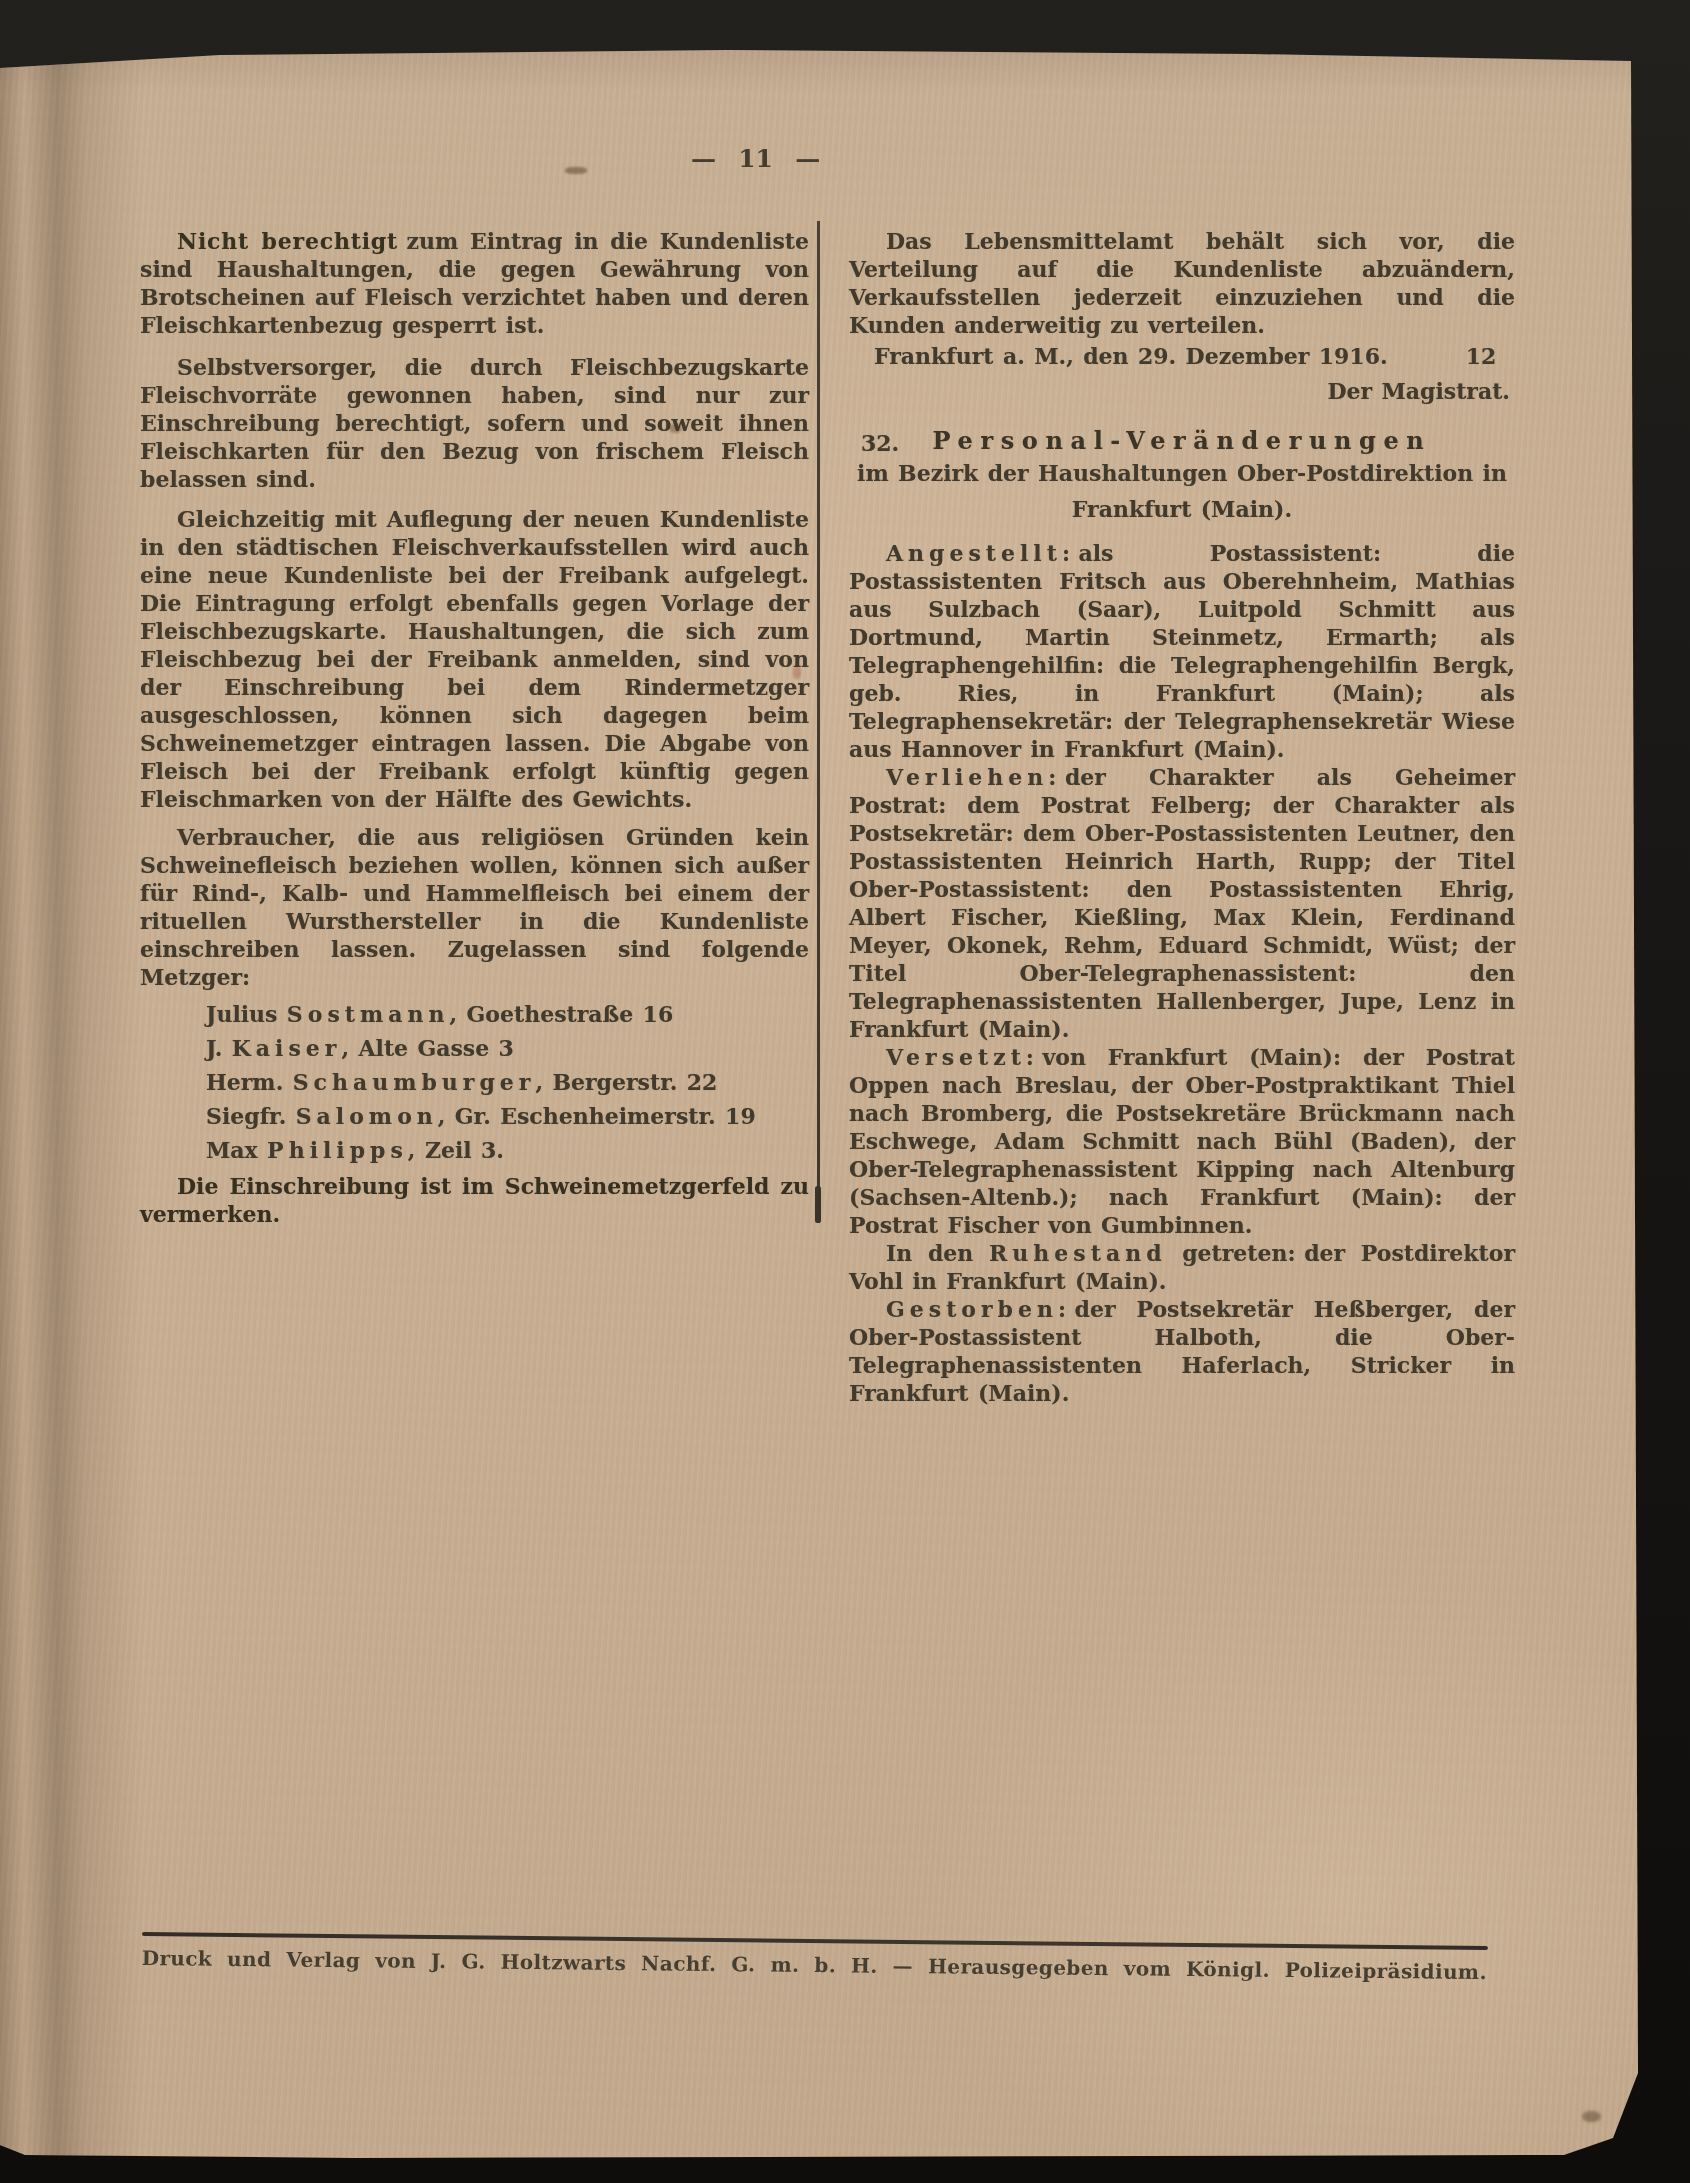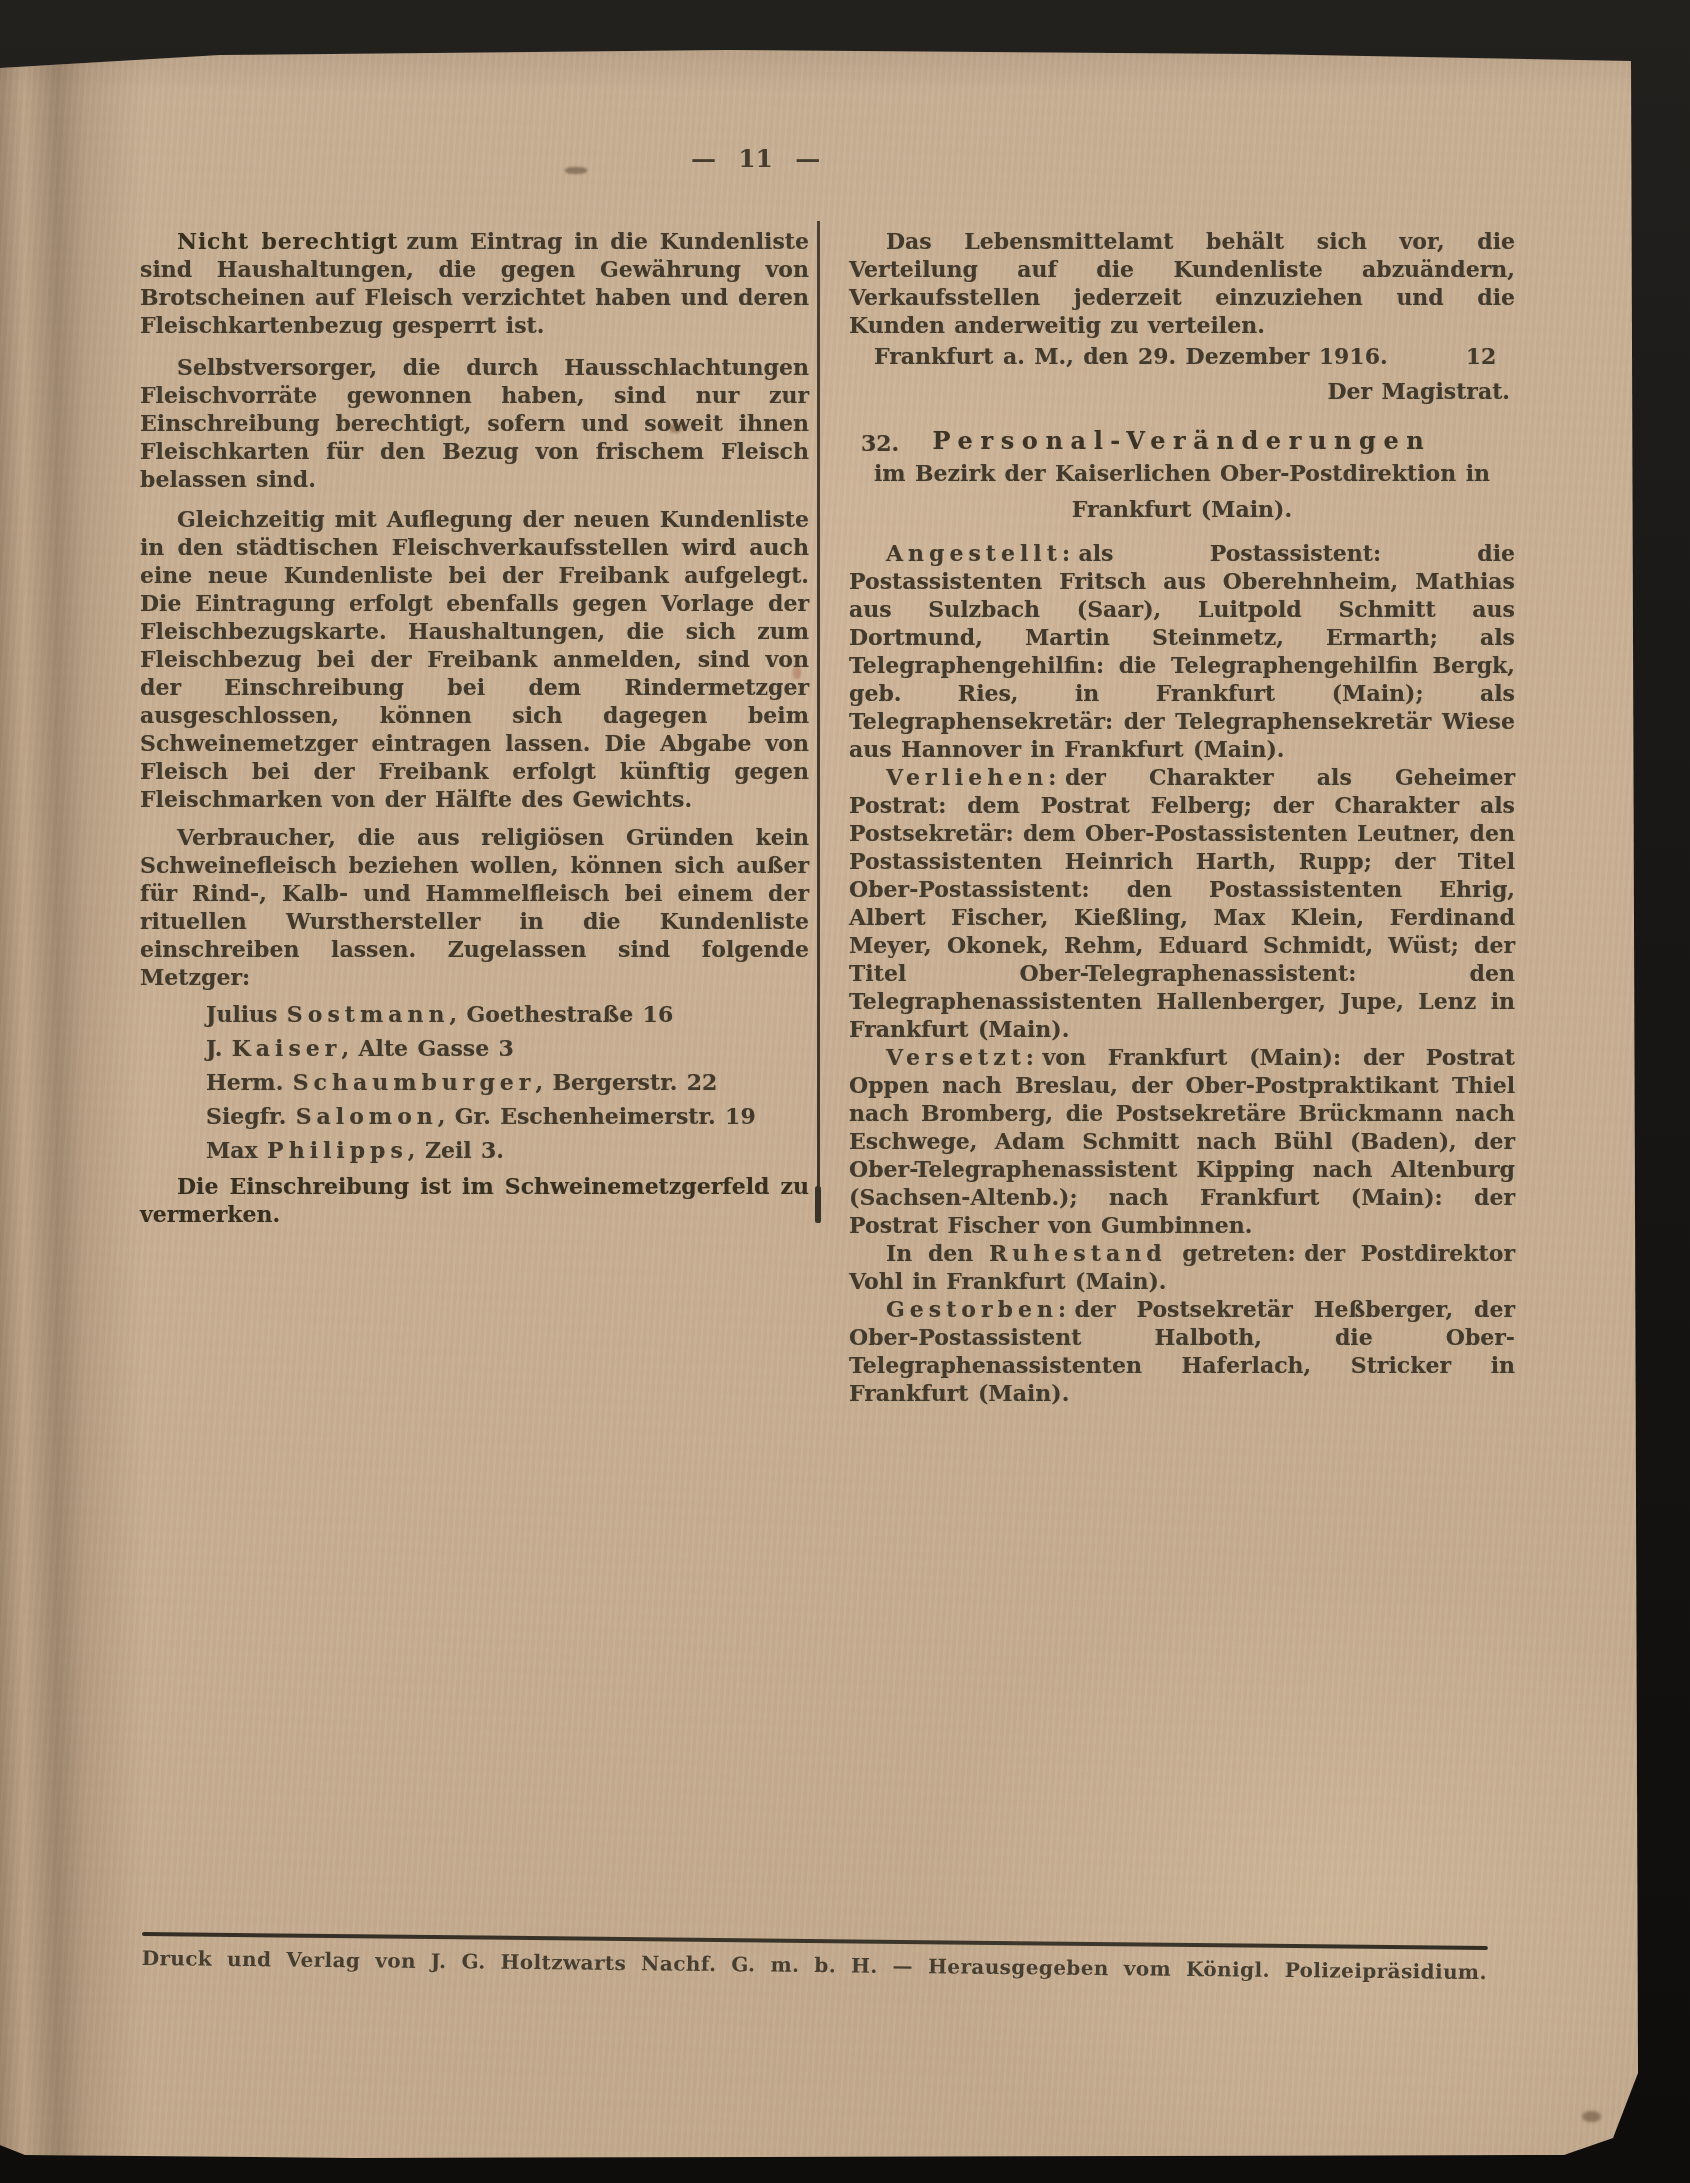--- a/index.html
+++ b/index.html
@@ -87,21 +87,21 @@
 <div class="stain stain1"></div>
 <div class="stain stain2"></div>
 <div class="stain stain3"></div>
 
 <div class="pagenum">— 11 —</div>
 
 <div class="col-rule"></div>
 
 <div class="col col-left">
   <p class="para"><span class="lead-bold lead-gap">Nicht berechtigt</span><span>zum Eintrag in die Kundenliste sind Haushaltungen, die gegen Gewährung von Brotscheinen auf Fleisch verzichtet haben und deren Fleischkartenbezug gesperrt ist.</span></p>
-  <p class="para mt16">Selbstversorger, die durch Hausschlachtungen Fleischvorräte gewonnen haben, sind nur zur Einschreibung berechtigt, sofern und soweit ihnen Fleischkarten für den Bezug von frischem Fleisch belassen sind.</p>
+  <p class="para mt16">Selbstversorger, die durch Fleischbezugskarte Fleischvorräte gewonnen haben, sind nur zur Einschreibung berechtigt, sofern und soweit ihnen Fleischkarten für den Bezug von frischem Fleisch belassen sind.</p>
   <p class="para mt14">Gleichzeitig mit Auflegung der neuen Kundenliste in den städtischen Fleischverkaufsstellen wird auch eine neue Kundenliste bei der Freibank aufgelegt. Die Eintragung erfolgt ebenfalls gegen Vorlage der Fleischbezugskarte. Haushaltungen, die sich zum Fleischbezug bei der Freibank anmelden, sind von der Einschreibung bei dem Rindermetzger ausgeschlossen, können sich dagegen beim Schweinemetzger eintragen lassen. Die Abgabe von Fleisch bei der Freibank erfolgt künftig gegen Fleischmarken von der Hälfte des Gewichts.</p>
   <p class="para mt12">Verbraucher, die aus religiösen Gründen kein Schweinefleisch beziehen wollen, können sich außer für Rind-, Kalb- und Hammelfleisch bei einem der rituellen Wursthersteller in die Kundenliste einschreiben lassen. Zugelassen sind folgende Metzger:</p>
 
   <div class="butcher-list">
     <div class="butcher"><span>Julius </span><span class="sp">Sostmann</span><span>, Goethestraße 16</span></div>
     <div class="butcher"><span>J. </span><span class="sp">Kaiser</span><span>, Alte Gasse 3</span></div>
     <div class="butcher"><span>Herm. </span><span class="sp">Schaumburger</span><span>, Bergerstr. 22</span></div>
     <div class="butcher"><span>Siegfr. </span><span class="sp">Salomon</span><span>, Gr. Eschenheimerstr. 19</span></div>
     <div class="butcher"><span>Max </span><span class="sp">Philipps</span><span>, Zeil 3.</span></div>
   </div>
@@ -115,21 +115,21 @@
   <div class="dateline">
     <span class="place">Frankfurt a. M., den 29. Dezember 1916.</span>
     <span class="mark">12</span>
   </div>
   <div class="signer">Der Magistrat.</div>
 
   <div class="heading-row">
     <span class="section-no">32.</span>
     <span class="heading">Personal-Veränderungen</span>
   </div>
-  <div class="subheading">im Bezirk der Kaiserlichen Ober-Postdirektion in</div>
+  <div class="subheading">im Bezirk der Haushaltungen Ober-Postdirektion in</div>
   <div class="subheading">Frankfurt (Main).</div>
 
   <p class="para mt14"><span></span><span class="sp">Angestellt</span><span class="lead-gap">:</span><span>als Postassistent: die Postassistenten Fritsch aus Oberehnheim, Mathias aus Sulzbach (Saar), Luitpold Schmitt aus Dortmund, Martin Steinmetz, Ermarth; als Telegraphengehilfin: die Telegraphengehilfin Bergk, geb. Ries, in Frankfurt (Main); als Telegraphensekretär: der Telegraphensekretär Wiese aus Hannover in Frankfurt (Main).</span></p>
 
   <p class="para"><span></span><span class="sp">Verliehen</span><span class="lead-gap">:</span><span>der Charakter als Geheimer Postrat: dem Postrat Felberg; der Charakter als Postsekretär: dem Ober-Postassistenten Leutner, den Postassistenten Heinrich Harth, Rupp; der Titel Ober-Postassistent: den Postassistenten Ehrig, Albert Fischer, Kießling, Max Klein, Ferdinand Meyer, Okonek, Rehm, Eduard Schmidt, Wüst; der Titel Ober-Telegraphenassistent: den Telegraphenassistenten Hallenberger, Jupe, Lenz in Frankfurt (Main).</span></p>
 
   <p class="para"><span></span><span class="sp">Versetzt</span><span class="lead-gap">:</span><span>von Frankfurt (Main): der Postrat Oppen nach Breslau, der Ober-Postpraktikant Thiel nach Bromberg, die Postsekretäre Brückmann nach Eschwege, Adam Schmitt nach Bühl (Baden), der Ober-Telegraphenassistent Kipping nach Altenburg (Sachsen-Altenb.); nach Frankfurt (Main): der Postrat Fischer von Gumbinnen.</span></p>
 
   <p class="para"><span>In den </span><span class="sp">Ruhestand</span><span class="lead-gap"> getreten:</span><span>der Postdirektor Vohl in Frankfurt (Main).</span></p>
 

